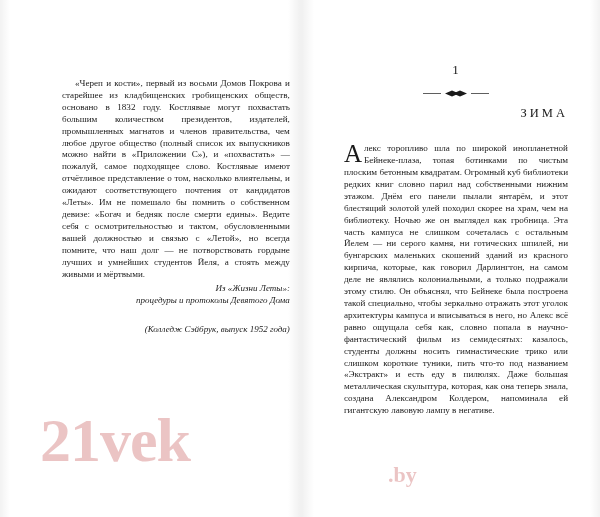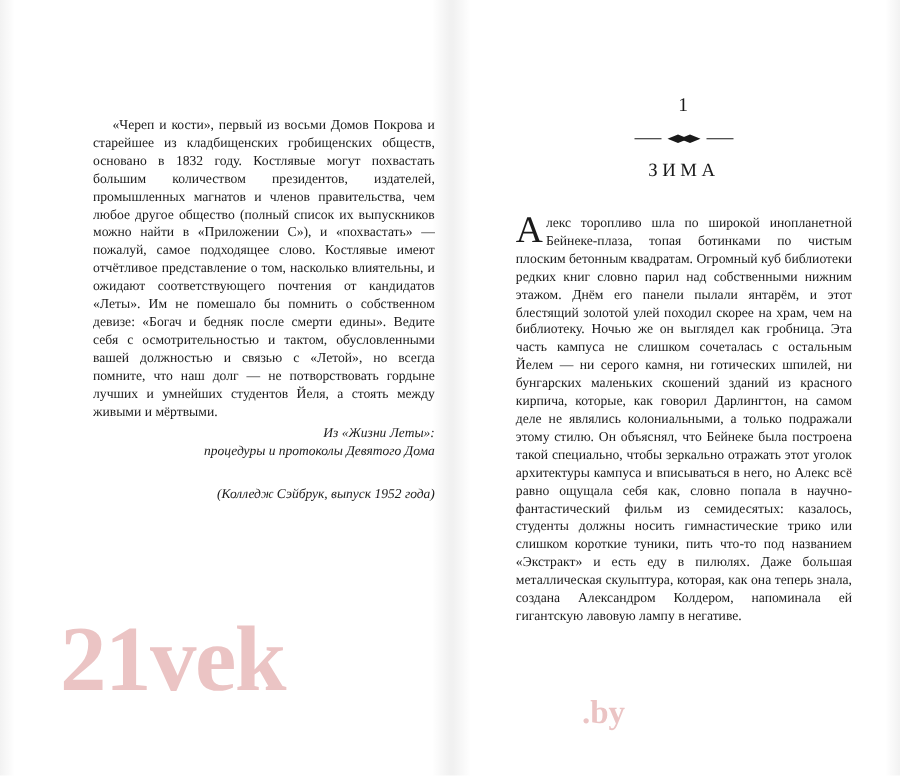--- a/index.html
+++ b/index.html
@@ -90,21 +90,21 @@
   .ornament {
     text-align: center;
     color: #1a1a1a;
     font-size: 10px;
     letter-spacing: 2px;
     margin: 0 0 8px 0;
     line-height: 10px;
   }
   .ornament svg { display: inline-block; vertical-align: middle; }
   .chapter-title {
-    text-align: center;
+    text-align: right;
     font-size: 12.5px;
     letter-spacing: 3px;
     margin: 0 0 22px 0;
     color: #1a1a1a;
   }
 
   .dropcap-para {
     margin: 0;
     font-size: 9.1px;
     line-height: 11.9px;

